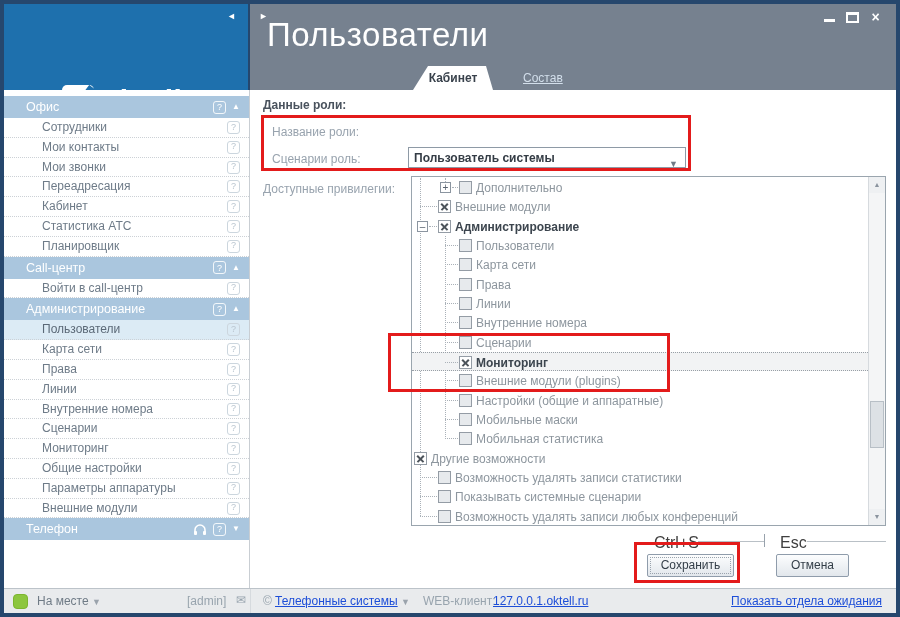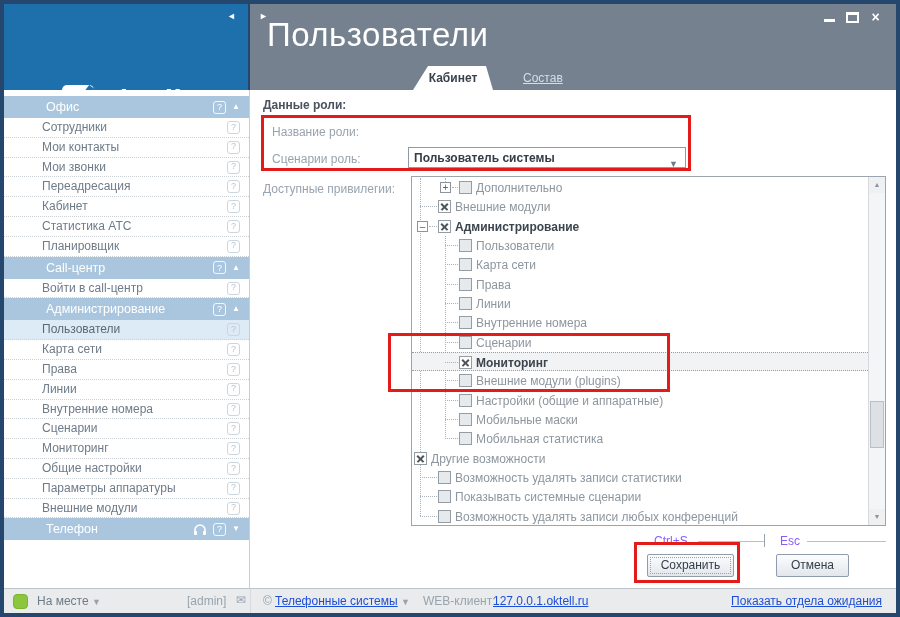--- a/index.html
+++ b/index.html
@@ -22,21 +22,21 @@
   .win-btn.max::after { content:""; position:absolute; inset:0; border:2px solid #fff; border-top-width:3px; }
   .win-btn.close { color:#fff; font-size:14px; line-height:11px; font-weight:bold; text-align:center; }
   .page-title { position:absolute; left:17px; top:12px; color:#fff; font-size:33px; font-weight:400; letter-spacing:.5px; }
   .tab-active { position:absolute; left:163px; bottom:0; width:80px; height:24px; background:#fff;
     clip-path:polygon(15px 0, calc(100% - 7px) 0, 100% 100%, 0 100%);
     color:#39424c; font-size:12px; font-weight:bold; text-align:center; line-height:25px; }
   .tab-link { position:absolute; left:273px; bottom:5px; color:#d3dfeb; font-size:12px; text-decoration:underline; }
 
   
   .sidebar { left:4px; top:90px; width:246px; height:498px; background:#fff; border-right:1px solid #c9ced3; padding-top:6px; }
-  .sec-header { height:22px; background:#aac6de; color:#fff; font-size:12.5px; line-height:22px; padding-left:42px; position:relative; margin-top:0px; }
+  .sec-header { height:22px; background:#aac6de; color:#fff; font-size:12.5px; line-height:22px; padding-left:22px; position:relative; margin-top:0px; }
   .sec-icons { position:absolute; right:9px; top:0; height:22px; display:flex; align-items:center; gap:6px; }
   .help-badge { width:13px; height:13px; border-radius:3px; font-size:9px; display:flex; align-items:center; justify-content:center; }
   .help-badge.on-blue { border:1px solid rgba(255,255,255,.85); color:#fff; }
   .help-badge.on-white { border:1px solid #ccd6de; color:#b9c5cf; }
   .sec-tri { color:#fff; font-size:8px; }
   .side-item { height:19.8px; font-size:12px; color:#6e7b88; line-height:19.8px; padding-left:38px; border-bottom:1px dotted #ccd1d6; position:relative; }
   .side-item.selected { background:#dcebf5; color:#5b6977; }
   .side-item .help-badge { position:absolute; right:9px; top:3px; }
   .headset-ic { width:14px; height:13px; }
 
@@ -67,21 +67,21 @@
   .tlabel { position:absolute; top:3px; font-size:12px; color:#8d969e; white-space:nowrap; }
   .trow.bold .tlabel { color:#3c454e; font-weight:bold; }
 
   
   .sbar { position:absolute; right:0; top:0; bottom:0; width:17px; background:#f4f5f6; border-left:1px solid #d6dade; }
   .sbtn { position:absolute; left:0; right:0; height:16px; background:#eef0f2; color:#8a939e; font-size:7px; text-align:center; line-height:16px; }
   .sbtn.up { top:0; } .sbtn.down { bottom:0; }
   .sthumb { position:absolute; left:1px; width:14px; top:224px; height:47px; background:#dde1e5; border:1px solid #b8bfc6; }
 
   
-  .hint { position:absolute; font-size:12px; color:#8b5cf6; }
+  .hint { position:absolute; font-size:16px; color:#404040; }
   .hline { position:absolute; height:0; border-top:1px solid #b9c0c6; }
   .htick { position:absolute; width:1px; height:13px; background:#98a2ac; }
   .btn { position:absolute; height:23px; border:1px solid #8f9cab; border-radius:2px; font-family:inherit;
     background:linear-gradient(#fcfdfe,#e2e7ec); font-size:12px; color:#333e48; text-align:center; line-height:21px; }
   .btn.focus::after { content:""; position:absolute; inset:2px; border:1px dotted #9aa3ad; }
 
   
   .ann { position:absolute; border:3px solid #e31b1b; z-index:50; }
 
   

